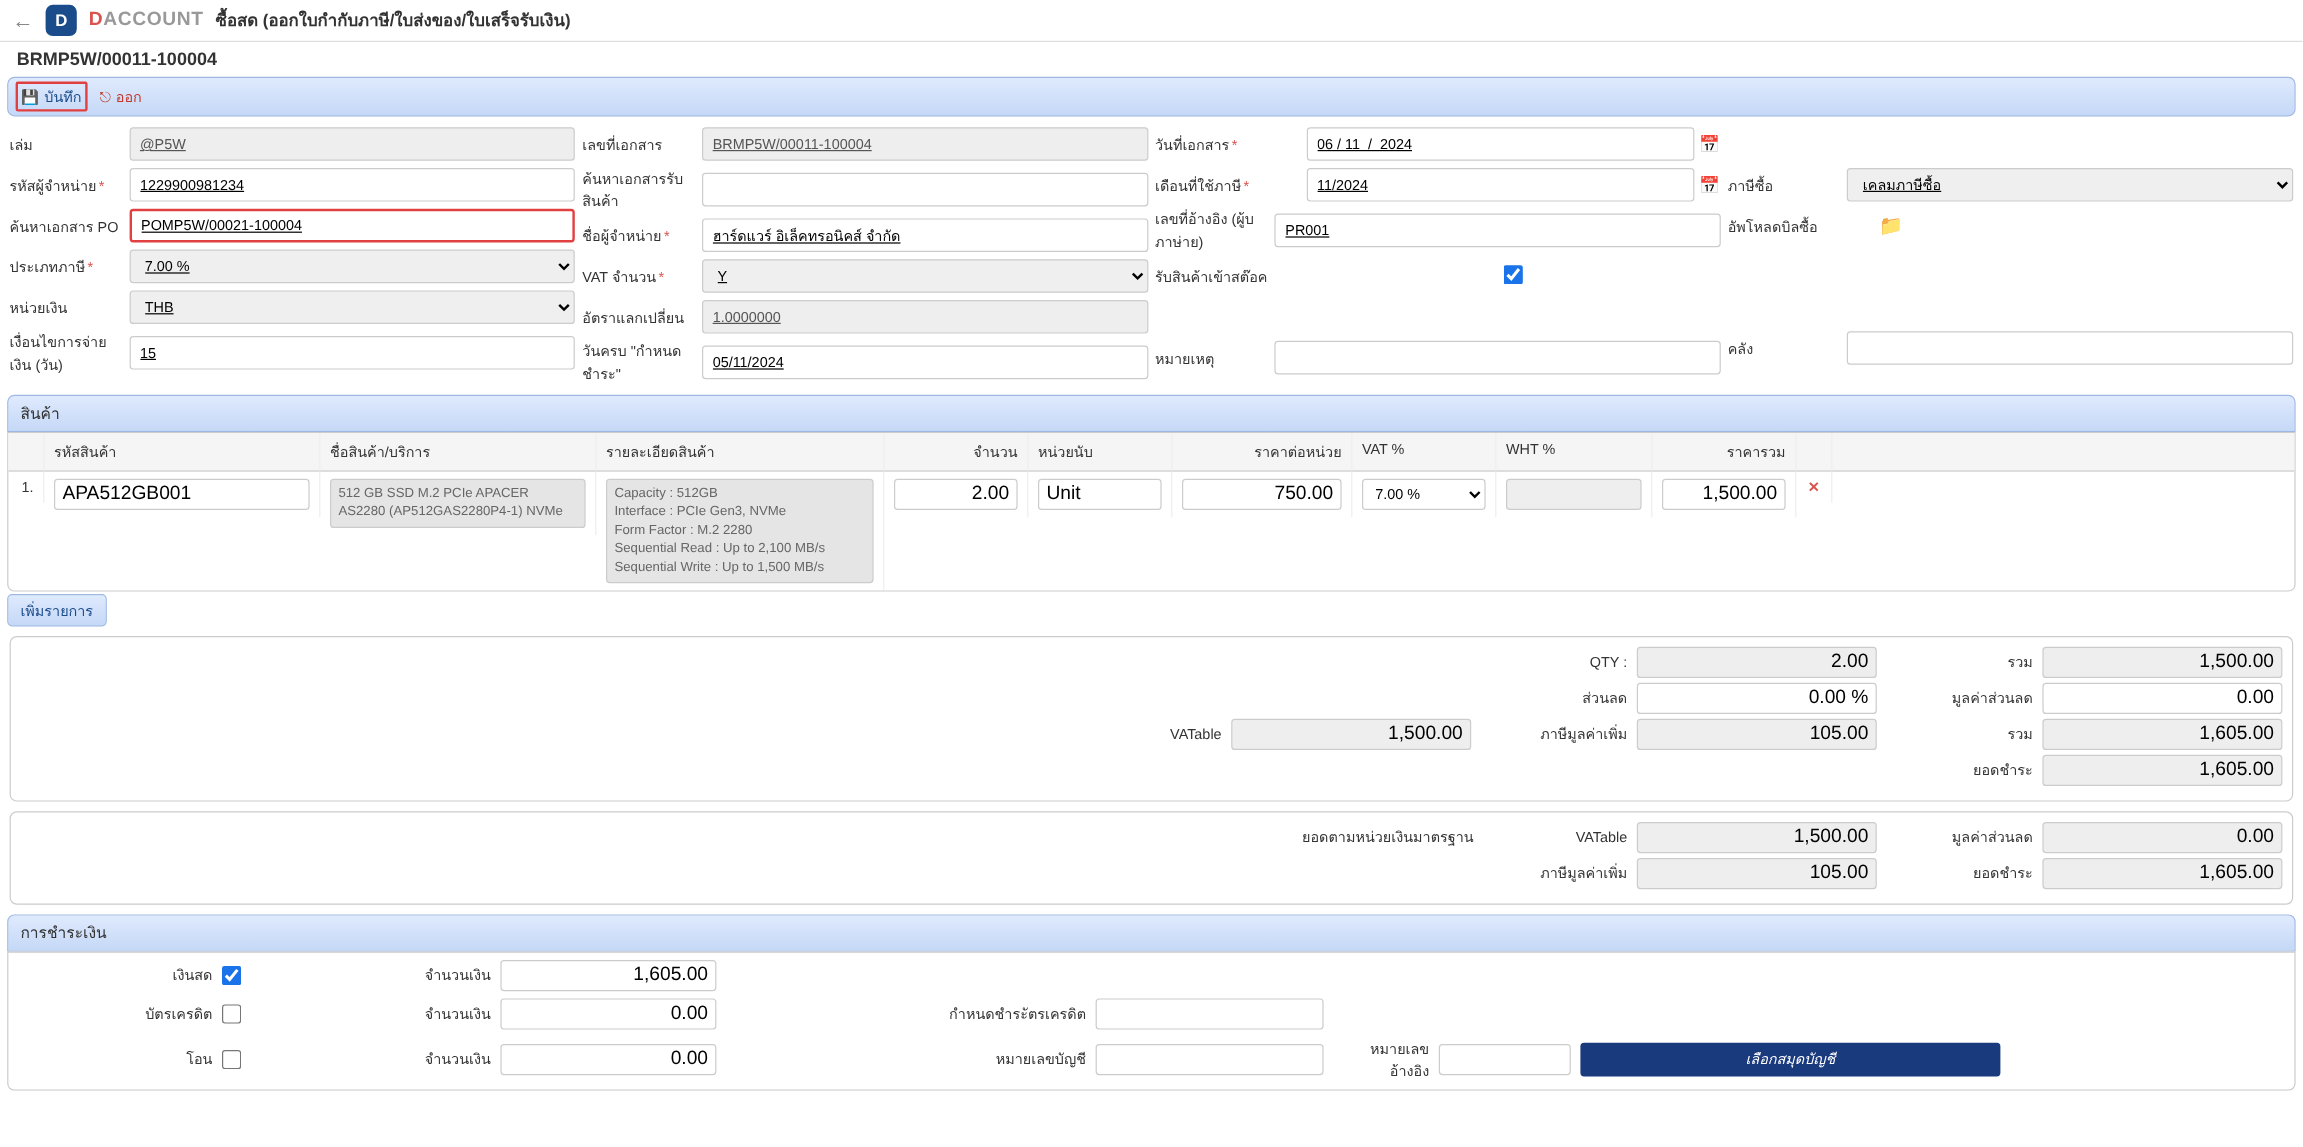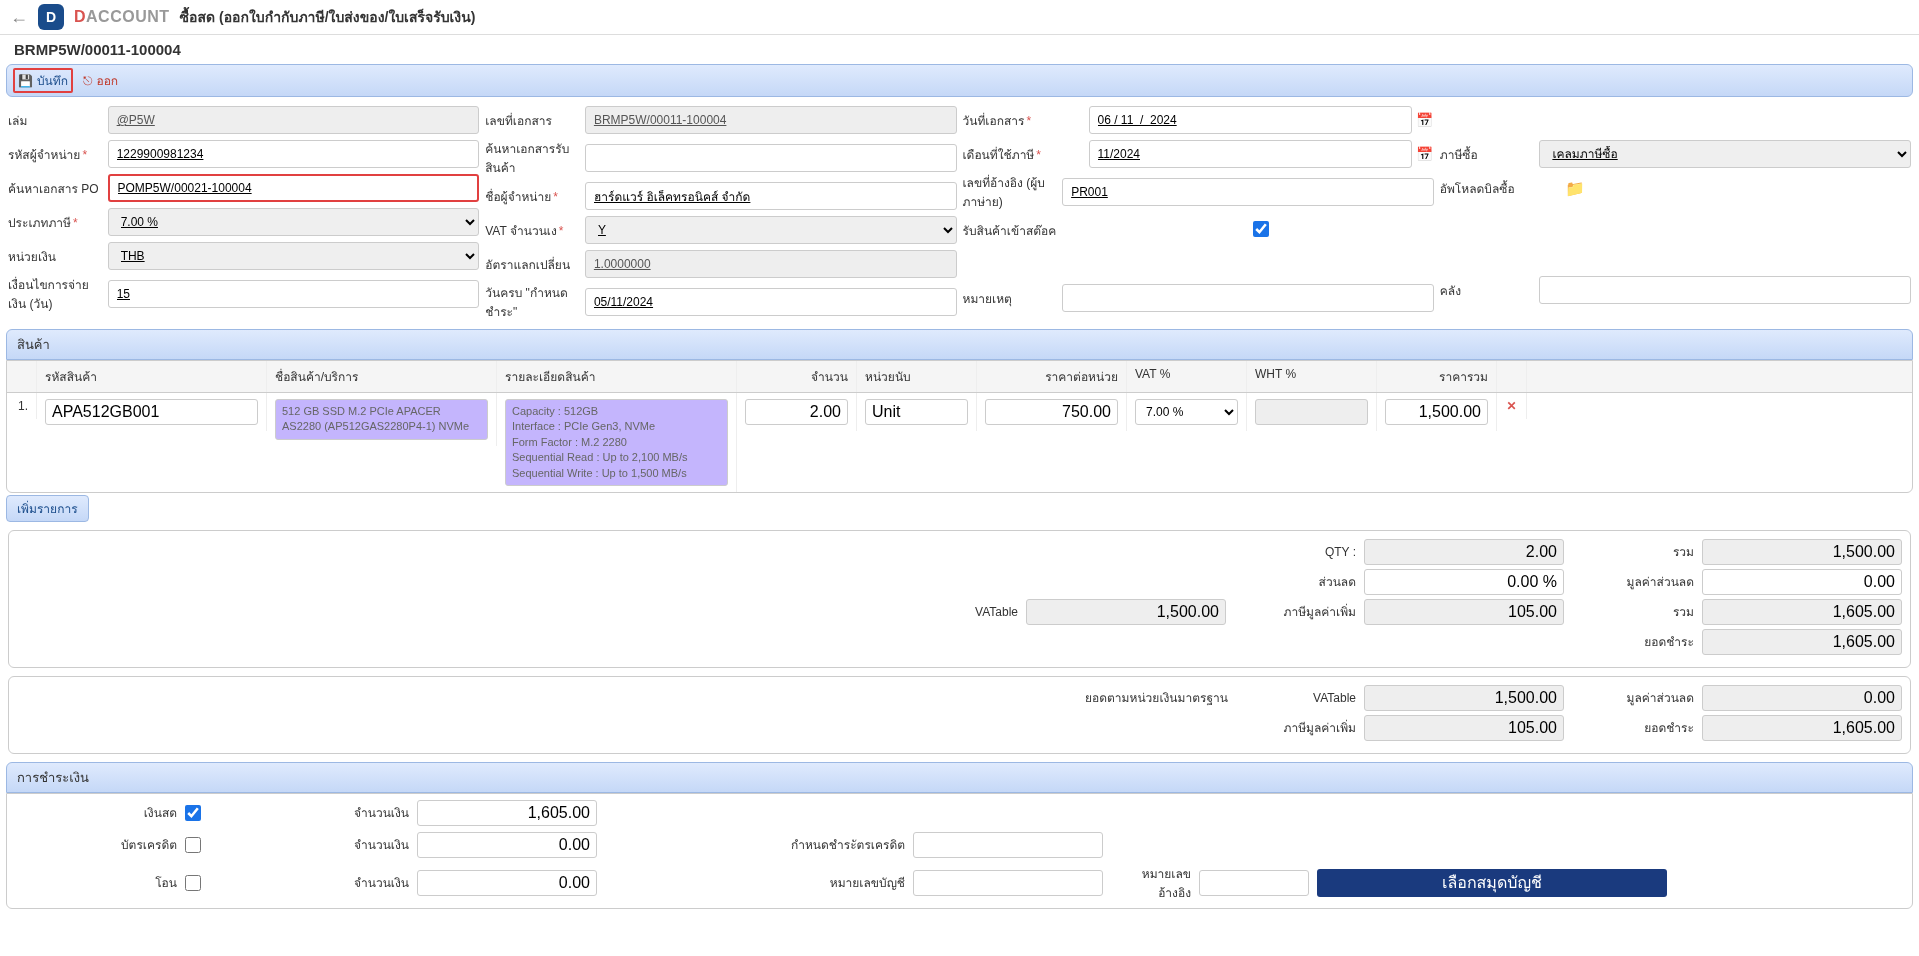--- a/index.html
+++ b/index.html
@@ -38,31 +38,31 @@
 .col-name { width:230px; }
 .col-desc { width:240px; }
 .col-qty { width:120px; text-align:right; }
 .col-unit { width:120px; }
 .col-unitprice { width:150px; text-align:right; }
 .col-vat { width:120px; }
 .col-wht { width:130px; }
 .col-total { width:120px; text-align:right; }
 .col-del { width:30px; text-align:center; color:#d9534f; font-weight:bold; cursor:pointer; }
 .cell-input { width:100%; height:26px; border:1px solid #ccc; border-radius:3px; padding:3px 6px; font-size:16px; background:#fff; }
-.cell-text { border:1px solid #ccc; border-radius:3px; padding:4px 6px; min-height:26px; font-size:11px; line-height:1.4; color:#666; background:#c4b5fd; white-space:pre-line; }
+.cell-text { border:1px solid #ccc; border-radius:3px; padding:4px 6px; min-height:26px; font-size:11px; line-height:1.4; color:#666; background:#e5e5e5; white-space:pre-line; }
 .cell-input.ro { background:#eee; }
 .cell-input.right { text-align:right; }
 .add-item-btn { background: linear-gradient(#dfeafd,#c5d8f7); border:1px solid #9cb8e3; border-radius:4px; padding:3px 10px; margin:2px 6px 8px; display:inline-block; cursor:pointer; color:#1a4c8b; font-size:12px; }
 .totals-box { border:1px solid #ccc; border-radius:6px; margin: 0 8px 8px; padding: 8px; }
 .totals-row { display:flex; justify-content:flex-end; gap:10px; align-items:center; margin-bottom:4px; }
 .t-label { width:120px; text-align:right; font-size:12px; }
 .t-val { width:200px; }
 .t-val .cell-input { text-align:right; }
 .totals-row .pair { display:flex; align-items:center; gap:8px; }
-.select-acct-btn { background:#1a3a7e; color:#fff; border:none; border-radius:3px; height:28px; width:350px; font-size:16px; cursor:pointer; }
+.select-acct-btn { background:#1a3a7e; color:#fff; border:none; border-radius:3px; height:28px; width:350px; font-size:12px; cursor:pointer;font-style:italic; }
 .payment-body { display:flex; flex-direction:column; gap:6px; padding:6px 10px; }
 .pay-row { display:flex; align-items:center; gap:8px; }
 .pay-label { width:160px; text-align:right; }
 .pay-amt-label { width:200px; text-align:right; }
 .pay-amt { width:180px; }
 .pay-note-label { width:300px; text-align:right; }
 .pay-note { width:190px; }
 .vat-sel { width:100%; height:26px; border:1px solid #ccc; border-radius:3px; padding:3px 6px; font-size:12px; background:#fff; }
 </style>
 </head>
@@ -129,21 +129,21 @@
       </div>
     <div class="form-row">
         <span class="form-label">ค้นหาเอกสารรับสินค้า</span>
         <input class="input" value="" style="">
       </div>
     <div class="form-row">
         <span class="form-label req">ชื่อผู้จำหน่าย</span>
         <input class="input" value="ฮาร์ดแวร์ อิเล็คทรอนิคส์ จำกัด" style="">
       </div>
     <div class="form-row">
-        <span class="form-label req">VAT จำนวนเง</span>
+        <span class="form-label req">VAT จำนวน</span>
         <select class="input"><option>Y</option></select>
       </div>
     <div class="form-row">
         <span class="form-label">อัตราแลกเปลี่ยน</span>
         <div class="readonly">1.0000000</div>
       </div>
     <div class="form-row">
         <span class="form-label">วันครบ "กำหนดชำระ"</span>
         <input class="input" value="05/11/2024" style="">
       </div>

